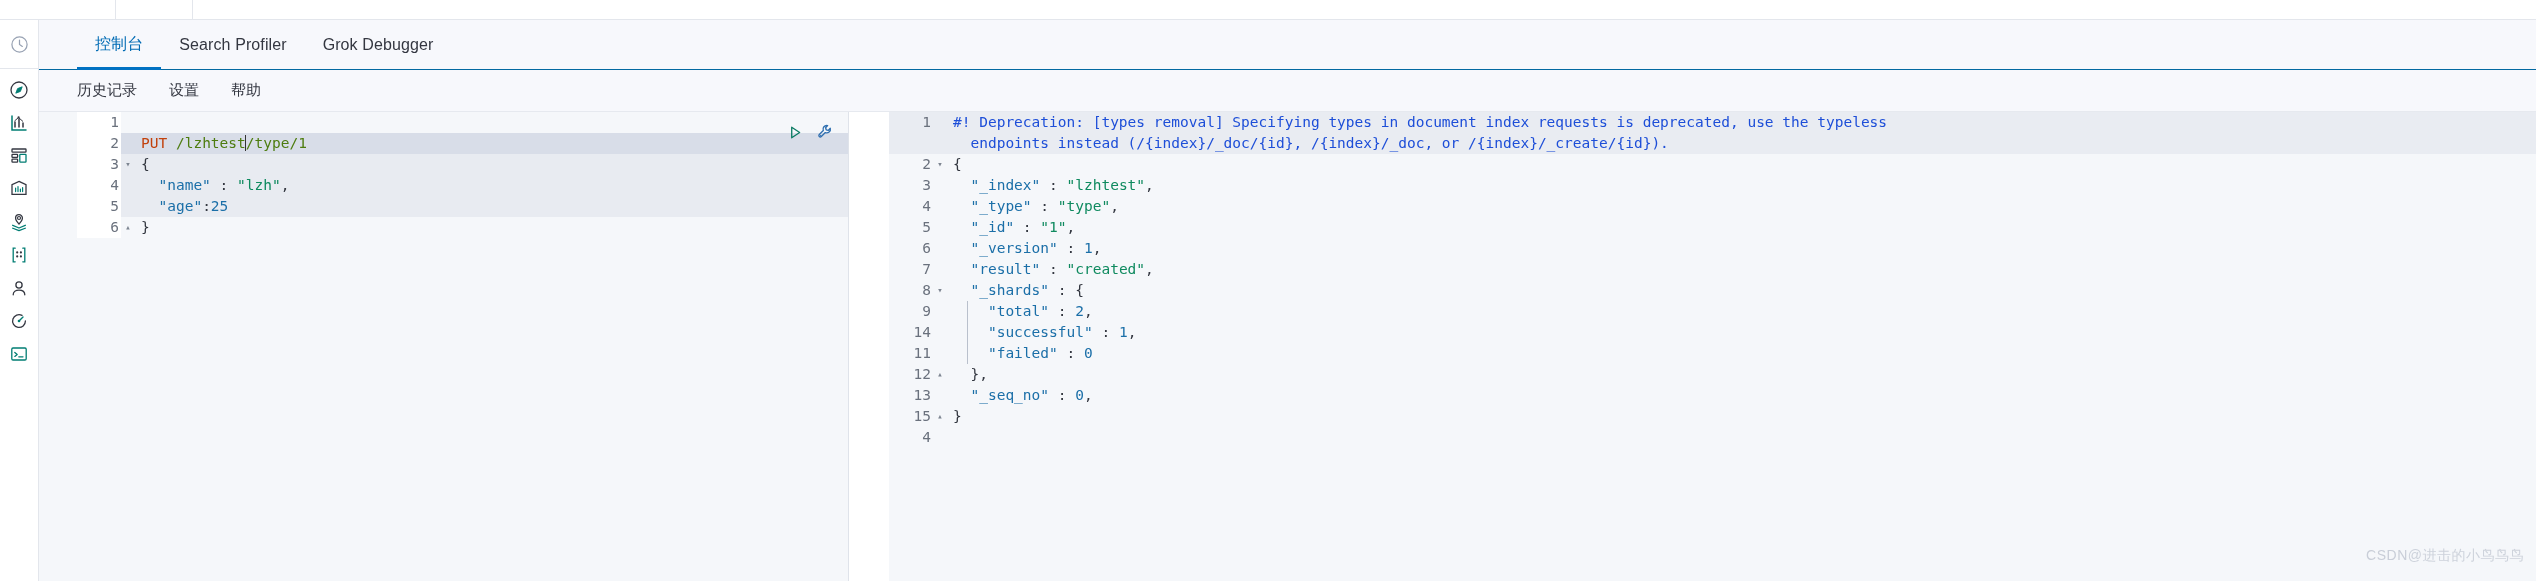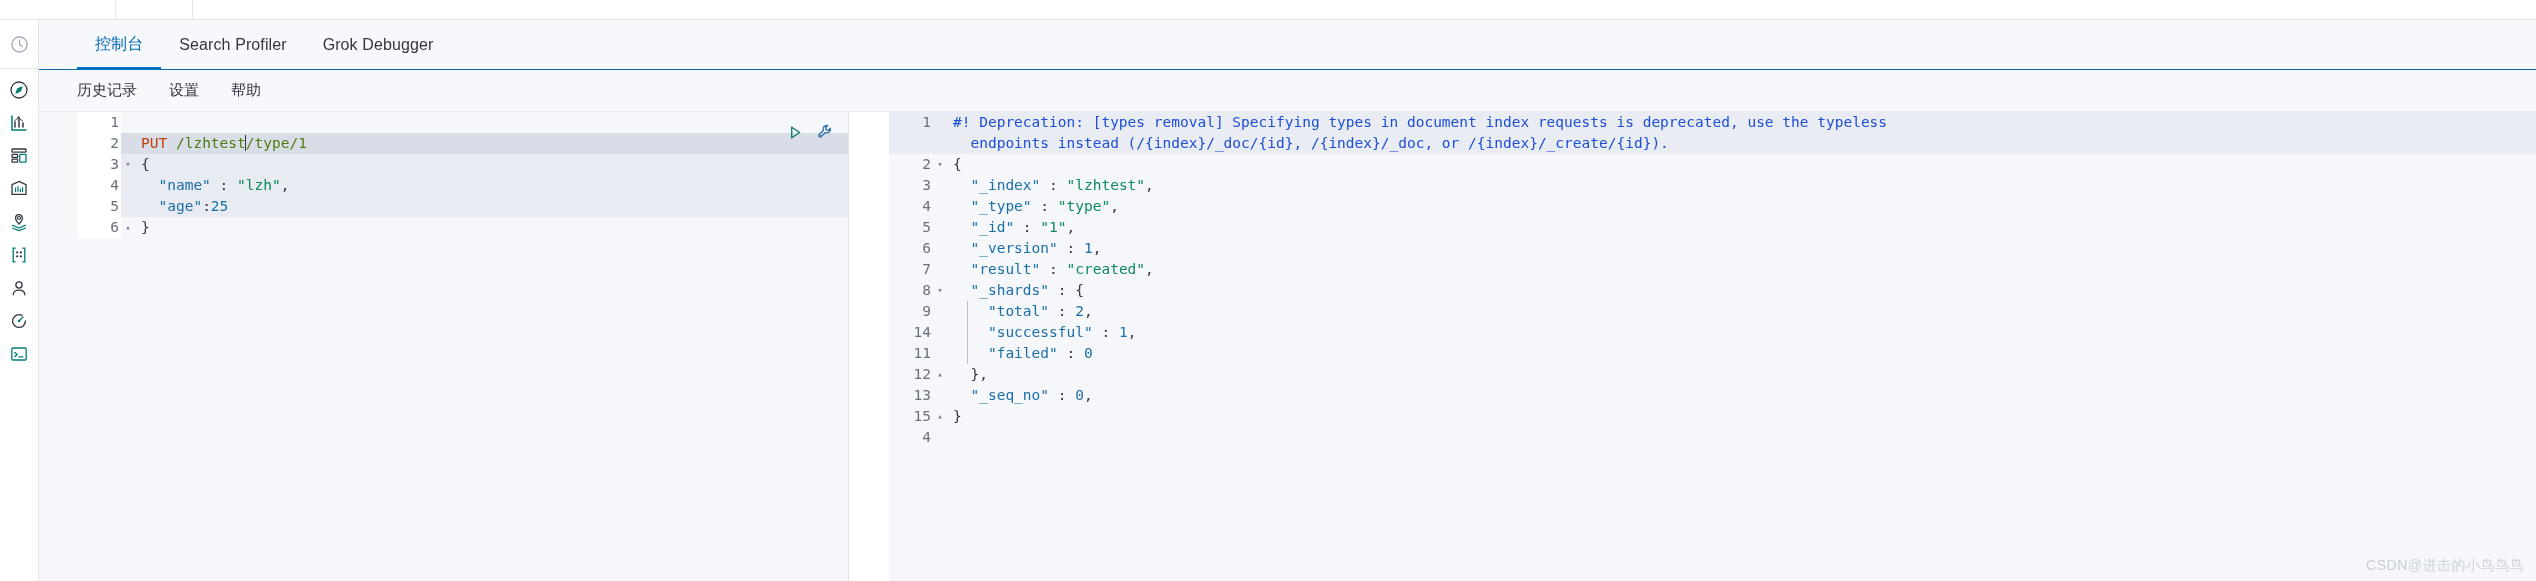--- a/index.html
+++ b/index.html
@@ -201,21 +201,21 @@
     position: absolute;
     display: flex;
     gap: 12px;
     align-items: center;
   }
   .act { cursor: pointer; }
 
   .watermark {
     position: absolute;
     right: 12px;
-    bottom: 6px;
+    bottom: 16px;
     font-size: 14px;
     color: #c9ced8;
     letter-spacing: 0.5px;
     user-select: none;
     white-space: nowrap;
   }
   .wm2 { color: #cdd2db; }
 </style>
 </head>
 <body>

